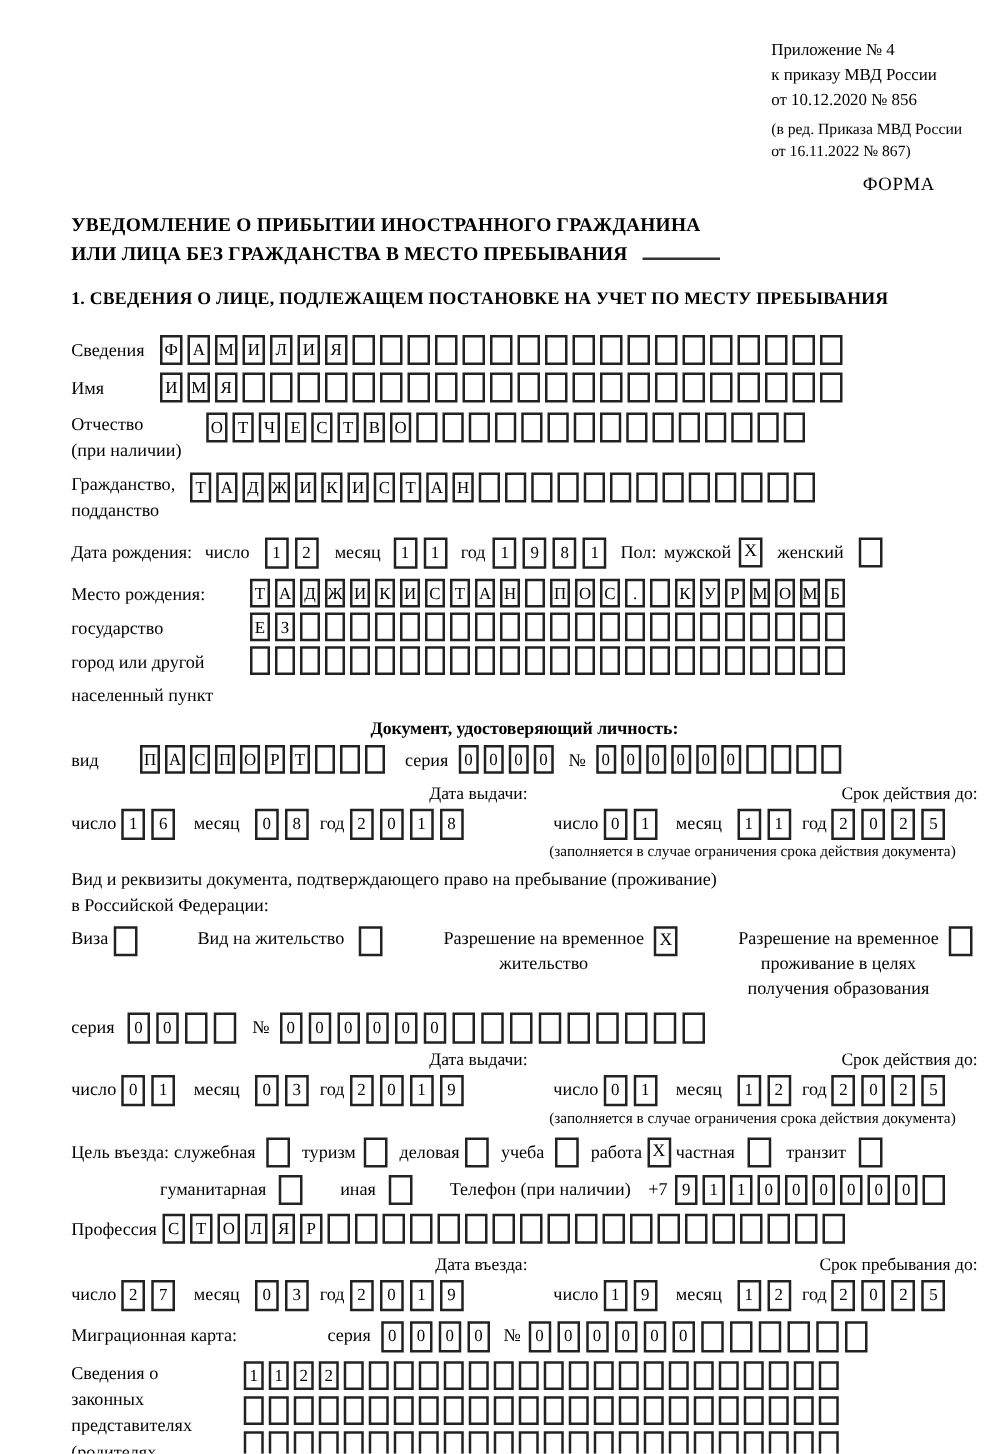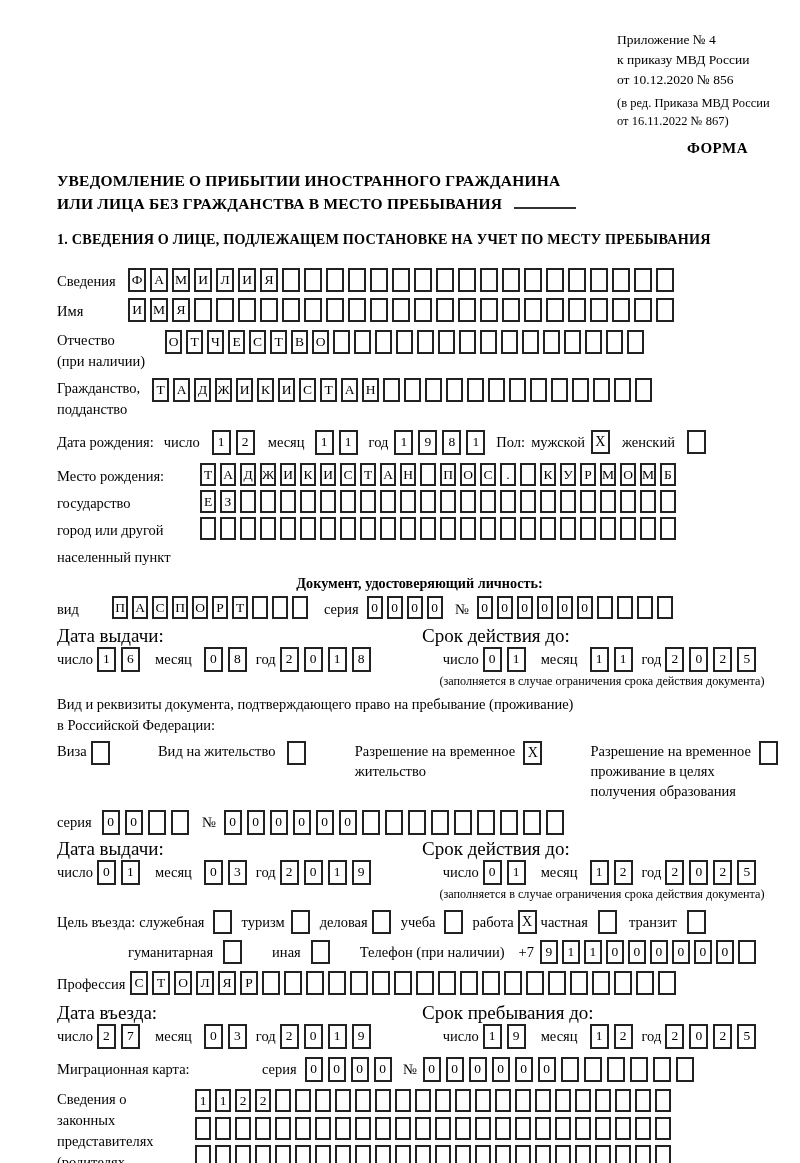--- a/index.html
+++ b/index.html
@@ -4,45 +4,45 @@
 <style>
   *{box-sizing:border-box;margin:0;padding:0}
   html,body{background:#fff}
   .page{
     width:800px;height:1163px;background:#fff;color:#000;
     font-family:"Liberation Serif",serif;
     padding:30px 18px 0 57px;position:relative;overflow:hidden;
   }
   .hdr{margin-left:560px;font-size:13.5px;line-height:20px}
   .hdr-small{margin-left:560px;font-size:12.5px;line-height:18px;margin-top:4px}
-  .forma{font-weight:bold;text-align:right;padding-right:34px;margin-top:10px;font-size:15px;letter-spacing:.5px}
+  .forma{font-weight:normal;text-align:right;padding-right:34px;margin-top:10px;font-size:15px;letter-spacing:.5px}
   .title{text-align:left;font-weight:bold;font-size:15.5px;line-height:23px;margin-top:12px;letter-spacing:.2px}
   .underline-blank{display:inline-block;width:62px;border-bottom:2px solid #333;height:6px;margin-left:12px}
   .sect{font-weight:bold;font-size:14.2px;margin-top:16px;letter-spacing:.2px}
   .row{display:flex;align-items:flex-start}
   .lbl{font-size:14.5px;line-height:26px;white-space:nowrap}
   .lbl2{font-size:14.5px;line-height:21px;white-space:nowrap}
   .cells{display:flex;flex-wrap:nowrap}
   .cell{display:inline-flex;flex:none;width:18px;height:24px;border:2px solid #222;
         margin-right:4px;align-items:center;justify-content:center;font-size:13.5px}
   .cells-md .cell{width:17px}
   .cells-sm .cell{width:16px;height:23px}
   .cells-num .cell{width:18px;height:25px;margin-right:5px}
   .cells-date .cell{width:19px;height:25px;margin-right:5px}
   .checkbox{display:inline-flex;flex:none;width:19px;height:24px;border:2px solid #222;
         align-items:center;justify-content:center;font-size:14px}
   .dpair{display:flex;align-items:flex-start;margin-top:5px}
   .dcol-l{width:365px}
   .dcol-r{flex:1}
-  .dhead{text-align:left;font-size:19px;line-height:17px}
+  .dhead{text-align:right;font-size:14px;line-height:17px}
   .drow{display:flex;align-items:center;margin-top:2px}
   .dnote{font-size:12.2px;text-align:center;margin-top:2px;white-space:nowrap}
   .intro{font-size:14.5px;line-height:21px;margin-top:5px}
   .opt{display:flex;align-items:flex-start}
-  .opt-label-c{font-size:14.5px;line-height:20px}
+  .opt-label-c{text-align:center;font-size:14.5px;line-height:20px}
   .ml4{margin-left:4px}.ml6{margin-left:6px}.ml8{margin-left:8px}.ml10{margin-left:10px}
   .ml12{margin-left:12px}.ml14{margin-left:14px}.ml24{margin-left:30px}
 </style>
 </head>
 <body>
 
 <div class="page">
 
   <div class="hdr">
     <div>Приложение № 4</div>

